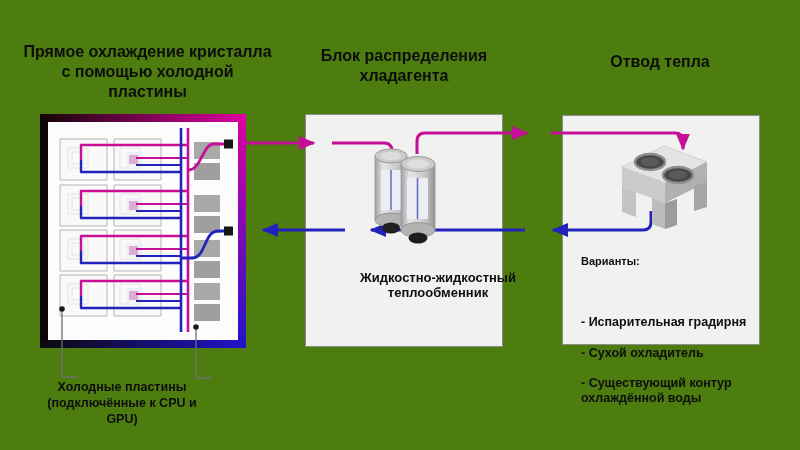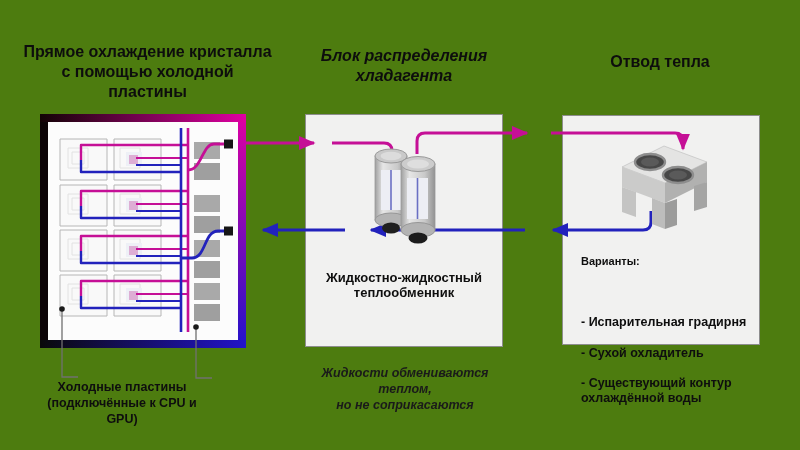--- a/index.html
+++ b/index.html
@@ -8,21 +8,21 @@
     background:#4d7c0f;
     font-family:"Liberation Sans", sans-serif;
     color:#0e0e0e;
   }
   .txt{position:absolute;white-space:pre-line;}
   .center{text-align:center;}
   .title{font-weight:700;font-size:16px;line-height:20px;color:#0d0d0d;}
   .box{position:absolute;background:#f1f1f0;border:1px solid #8d8d8d;box-sizing:border-box;}
   .mid-box{left:305px;top:114px;width:198px;height:233px;}
   .right-box{left:562px;top:115px;width:198px;height:230px;}
-  .cdu-label{left:305px;top:270px;width:198px;font-weight:700;font-size:13px;line-height:15px;}
+  .cdu-label{left:305px;top:270px;width:198px;font-weight:700;font-size:13px;line-height:15px;padding-left:34px;}
   .note{left:303px;top:365px;width:204px;font-style:italic;font-weight:700;font-size:12.5px;line-height:16px;color:#1a1a1a;}
   .options-title{left:581px;top:255px;width:170px;font-weight:700;font-size:11px;}
   .options{left:581px;top:300px;width:172px;font-weight:700;font-size:12.5px;line-height:15.2px;}
   .options .opt{white-space:pre-line;}
   .cold-plates{left:30px;top:379px;width:184px;font-weight:700;font-size:12.5px;line-height:16px;text-align:center;}
   .it-label{left:217px;top:371px;width:120px;font-weight:700;font-size:12.5px;}
   svg.diagram{position:absolute;left:0;top:0;pointer-events:none;}
 </style>
 </head>
 <body>
@@ -198,31 +198,28 @@
       <path d="M62,310 V377 H78"></path>
       <circle cx="62" cy="309" r="2.8" fill="#1a1a1a" stroke="none"></circle>
       <path d="M196,328 V378 H212"></path>
       <circle cx="196" cy="327" r="2.8" fill="#1a1a1a" stroke="none"></circle>
     </g>
   </svg>
 
   <div class="txt title center" style="left:20px;top:42px;width:255px;">Прямое охлаждение кристалла
 с помощью холодной пластины</div>
 
-  <div class="txt title center" style="left:304px;top:46px;width:200px;font-style:italic;">Блок распределения
+  <div class="txt title center" style="left:304px;top:46px;width:200px;">Блок распределения
 хладагента</div>
 
   <div class="txt title center" style="left:560px;top:52px;width:200px;">Отвод тепла</div>
 
   <div class="txt cdu-label center">Жидкостно-жидкостный
 теплообменник</div>
 
-  <div class="txt note center">Жидкости обмениваются
-теплом,
-но не соприкасаются</div>
 
   <div class="txt options-title">Варианты:</div>
 
   <div class="txt options">
     <div class="opt">- Испарительная градирня</div>
     <div class="opt">- Сухой охладитель</div>
     <div class="opt">- Существующий контур
 охлаждённой воды</div>
   </div>
 

